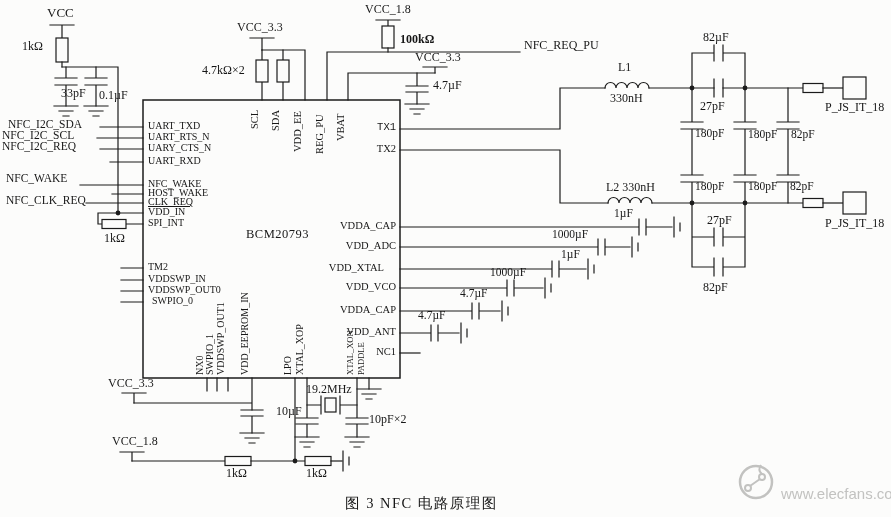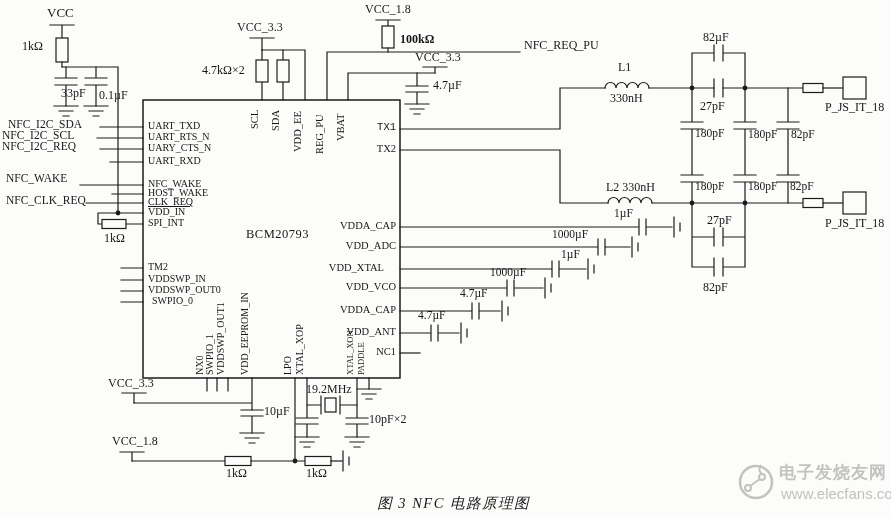--- a/index.html
+++ b/index.html
@@ -9,21 +9,21 @@
   .lbl{position:absolute;white-space:nowrap;line-height:1;color:#171717;}
   .net{font-size:12px;}
   .sig{font-size:11.5px;}
   .val{font-size:12px;}
   .val-s{font-size:11.5px;}
   .pin{font-size:10px;}
   .pin-r{font-size:10.5px;}
   .right-align{text-align:right;}
   .vlabel{transform:rotate(-90deg);transform-origin:0 0;}
   .chipname{font-size:12.5px;letter-spacing:.5px;}
-  .caption{font-size:14.5px;letter-spacing:1.5px;text-align:right;font-style:italic;}
+  .caption{font-size:14.5px;letter-spacing:1.5px;text-align:left;}
   #watermark{position:absolute;right:4px;bottom:6px;width:150px;height:52px;color:#c2c2c0;}
   #watermark .wm-name{position:absolute;left:42px;top:2px;font-size:17px;font-weight:bold;letter-spacing:1px;}
   #watermark .wm-url{position:absolute;left:44px;top:26px;font-size:15px;font-family:"Liberation Sans",sans-serif;}
 </style>
 </head>
 <body>
 
 <div id="page">
 
 <svg id="schem" width="891" height="517" viewBox="0 0 891 517" fill="none" stroke="#1b1b1b" stroke-width="1.2" stroke-linecap="square">
@@ -278,21 +278,21 @@
 <span class="lbl val" style="left:825px;top:217px;">P_JS_IT_18</span>
 
 <span class="lbl val-s" style="left:614px;top:208px;">1µF</span>
 <span class="lbl val-s" style="left:552px;top:229px;">1000µF</span>
 <span class="lbl val-s" style="left:561px;top:249px;">1µF</span>
 <span class="lbl val-s" style="left:490px;top:267px;">1000µF</span>
 <span class="lbl val-s" style="left:460px;top:288px;">4.7µF</span>
 <span class="lbl val-s" style="left:418px;top:310px;">4.7µF</span>
 
 <span class="lbl net" style="left:108px;top:377px;">VCC_3.3</span>
-<span class="lbl val" style="left:264px;top:405px;">10µF</span>
+<span class="lbl val" style="left:276px;top:405px;">10µF</span>
 <span class="lbl net" style="left:112px;top:435px;">VCC_1.8</span>
 <span class="lbl val" style="left:226px;top:467px;">1kΩ</span>
 <span class="lbl val" style="left:306px;top:467px;">1kΩ</span>
 <span class="lbl val" style="left:306px;top:383px;">19.2MHz</span>
 <span class="lbl val" style="left:369px;top:413px;">10pF×2</span>
 
 <span class="lbl chipname" style="left:246px;top:228px;">BCM20793</span>
 
 <span class="lbl pin" style="left:148px;top:121px;">UART_TXD</span>
 <span class="lbl pin" style="left:148px;top:132px;text-align:right;">UART_RTS_N</span>
@@ -335,17 +335,16 @@
 
 <div class="lbl caption" style="left:345px;top:496px;width:185px;">图 3  NFC 电路原理图</div>
 
 <div id="watermark">
   <svg width="38" height="46" viewBox="0 0 38 46" style="position:absolute;left:0;top:0;">
     <circle cx="19" cy="23" r="16" fill="none" stroke="#c2c2c0" stroke-width="2.5"></circle>
     <circle cx="11" cy="29" r="3" fill="none" stroke="#c2c2c0" stroke-width="2"></circle>
     <circle cx="25" cy="18" r="3" fill="none" stroke="#c2c2c0" stroke-width="2"></circle>
     <path d="M13,27 L23,20 M24,6 C20,12 24,14 25,15" stroke="#c2c2c0" stroke-width="2" fill="none"></path>
   </svg>
-  <span class="wm-name">电子发烧友网</span>
   <span class="wm-url">www.elecfans.com</span>
 </div>
 
 </div>
 
 </body></html>

